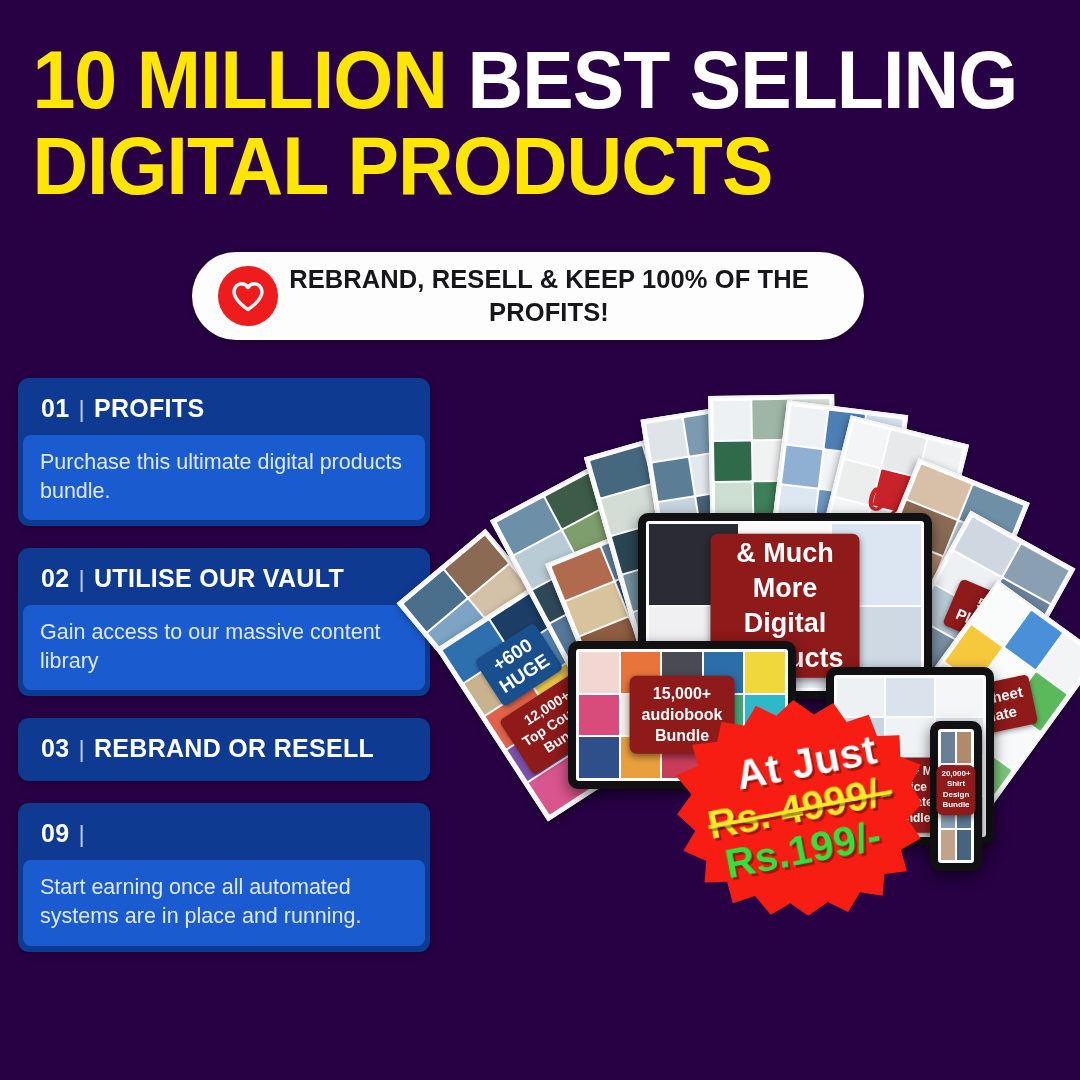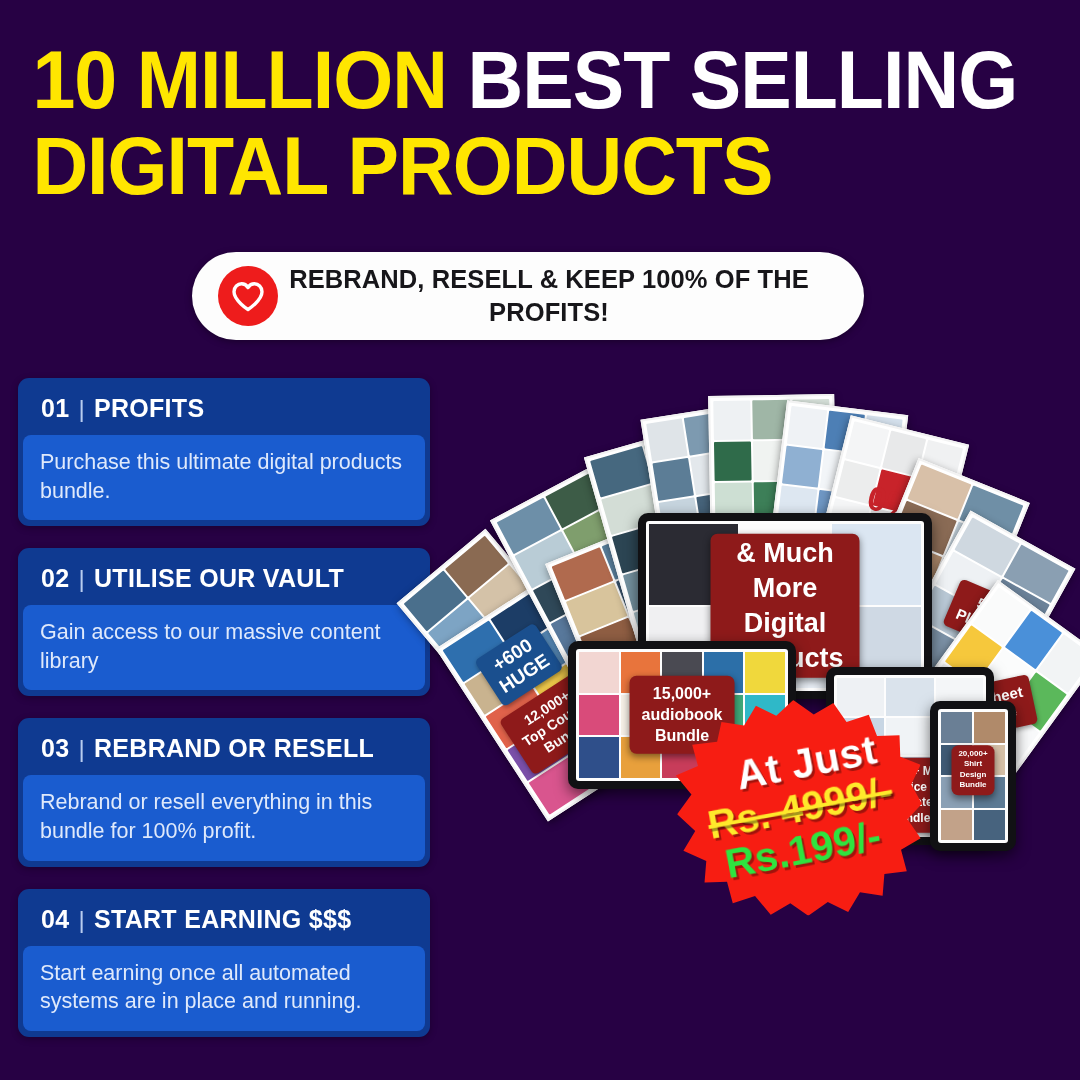--- a/index.html
+++ b/index.html
@@ -193,28 +193,26 @@
     </div>
     <div class="step-body">Gain access to our massive content library</div>
   </div>
 
   <div class="step">
     <div class="step-head">
       <span class="num">03</span>
       <span class="bar">|</span>
       <span class="ttl">REBRAND OR RESELL</span>
     </div>
-    <div class="step-body">Rebrand or resell everything in this bundle for 100% profit.</div>
   </div>
 
   <div class="step">
     <div class="step-head">
-      <span class="num">04</span>
+      <span class="num">09</span>
       <span class="bar">|</span>
-      <span class="ttl">START EARNING $$$</span>
     </div>
     <div class="step-body">Start earning once all automated systems are in place and running.</div>
   </div>
 
 </div>
 
 <div class="collage">
 
   <div class="sheet" style="left:8px;  top:158px; width:116px; height:196px; transform:rotate(-40deg);">
     <div class="thumbgrid" style="grid-template-columns:repeat(2,1fr);grid-template-rows:repeat(5,1fr);">
@@ -487,21 +485,21 @@
         <i style="background:#b8c8da"></i>
         <i style="background:#eceff3"></i>
       <i style="background:#dde5ee"></i>
         <i style="background:#f2f5f7"></i>
         <i style="background:#cbd8e6"></i>
     </div>
     <div class="dev-label" style="font-size:12px;padding:6px 8px;top:72%;">10000+ MS Office
 Templates Bundle</div>
   </div>
 
-  <div class="device" style="left:492px; top:316px; width:86px; height:150px;">
+  <div class="device" style="left:492px; top:336px; width:52px; height:150px;">
     <div class="screen" style="grid-template-columns:repeat(2,1fr);grid-template-rows:repeat(4,1fr);">
       <i style="background:#6a7f95"></i>
         <i style="background:#b08a6a"></i>
       <i style="background:#3f5a74"></i>
         <i style="background:#d4bfa6"></i>
       <i style="background:#8aa0b5"></i>
         <i style="background:#5c7a94"></i>
       <i style="background:#c2a289"></i>
         <i style="background:#47637e"></i>
     </div>

